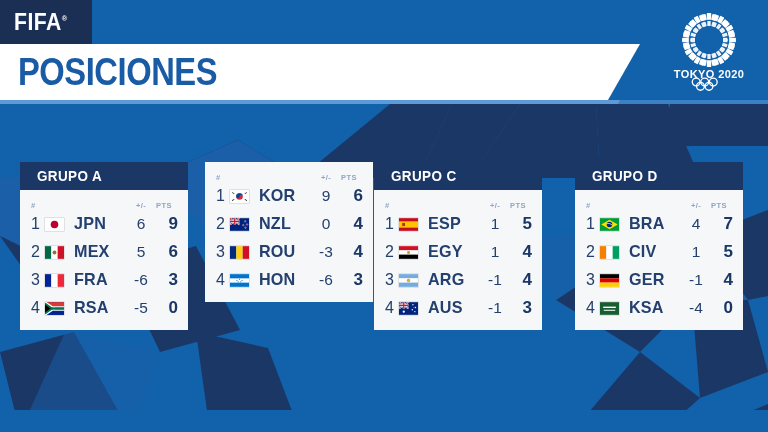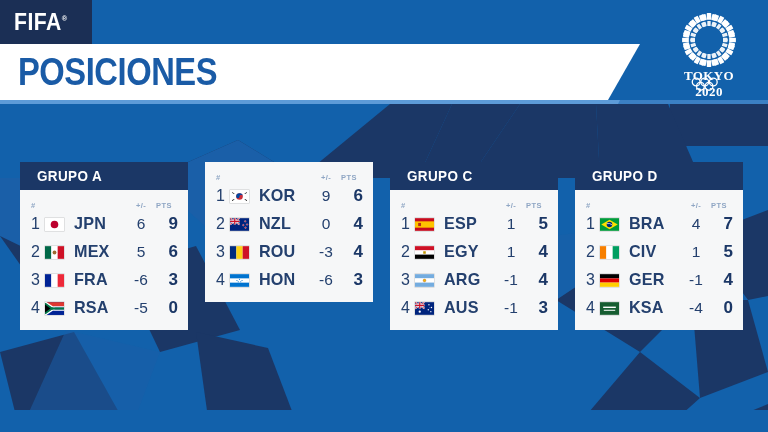--- a/index.html
+++ b/index.html
@@ -40,22 +40,22 @@
   .title-underline{
     position:absolute;left:0;top:100px;width:620px;height:4px;background:#5d9bd8;
     clip-path:polygon(0 0,620px 0,618px 4px,0 4px);
   }
 
   
   .tokyo{position:absolute;right:22px;top:12px;width:74px;height:78px;}
   .tokyo-ring{position:absolute;left:9px;top:0;width:56px;height:56px;}
   .tokyo-label{
     position:absolute;left:0;top:56px;width:74px;text-align:center;
-    color:#ffffff;font-size:13px;font-weight:bold;letter-spacing:.4px;
-    font-family:Liberation Serif, serif;
+    color:#ffffff;font-size:11px;font-weight:bold;letter-spacing:.4px;
+    font-family:Liberation Sans, sans-serif;
   }
   .tokyo-rings{position:absolute;left:17px;top:65px;width:40px;height:14px;}
 
   
   .card{position:absolute;top:162px;width:168px;}
   .card-head{
     height:28px;background:#1b3766;
     display:flex;align-items:center;padding-left:17px;box-sizing:border-box;
   }
   .card-head-label{
@@ -339,21 +339,21 @@
                 <circle cx="17" cy="12" r=".9"></circle>
               </g>
             </svg>
           </span>
           <span class="c-team">HON</span>
           <span class="c-gd">-6</span>
           <span class="c-pts">3</span>
         </div>
       </div>
     </div>
-  <div class="card" style="left:390px">
+  <div class="card" style="left:374px">
       <div class="card-head">
         <span class="card-head-label">GRUPO C</span>
       </div>
       <div class="card-body">
         <div class="colhead">
           <span class="h-pos">#</span>
           <span class="h-flag"></span>
           <span class="h-team"></span>
           <span class="h-gd">+/-</span>
           <span class="h-pts">PTS</span>

